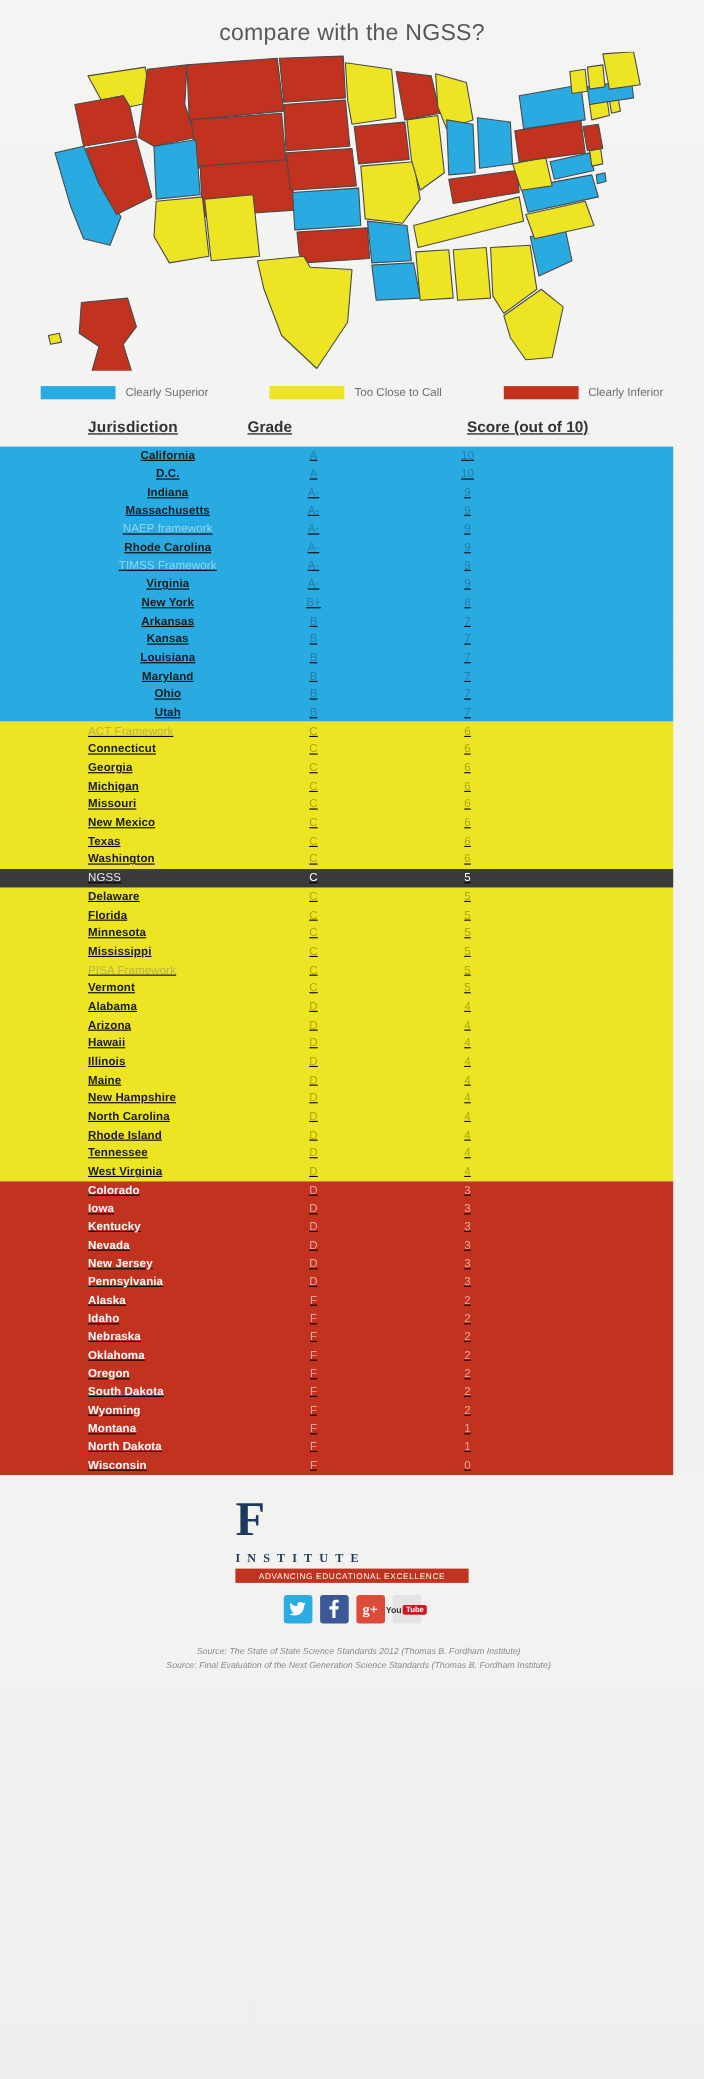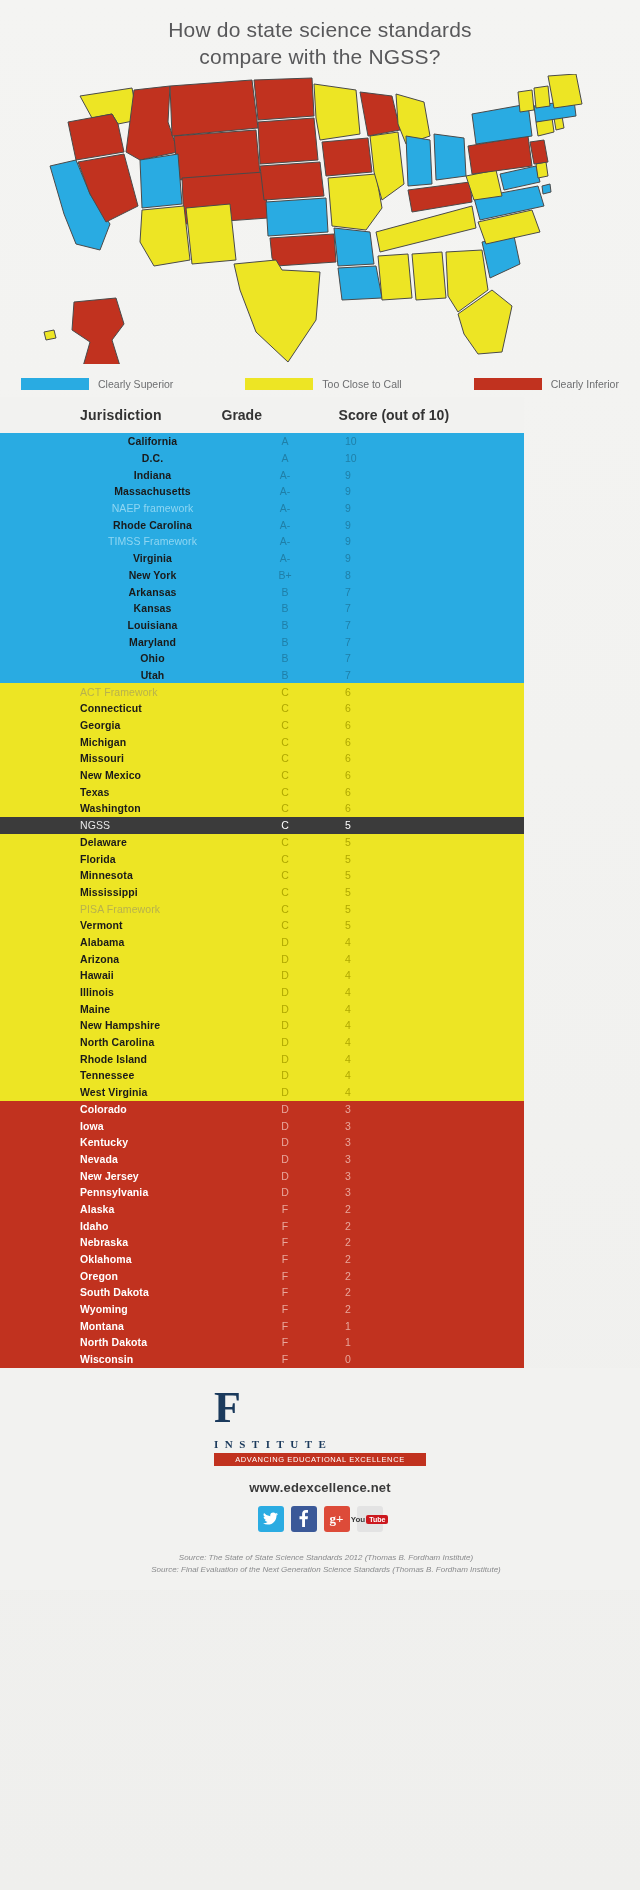--- a/index.html
+++ b/index.html
@@ -42,49 +42,49 @@
   
   .legend {
     display: flex;
     justify-content: center;
     align-items: center;
     gap: 0px;
     height: 26px;
     margin-top: 2px;
   }
   .legend-item { display: flex; align-items: center; }
-  .legend-item + .legend-item { margin-left: 72px; text-align: right; }
+  .legend-item + .legend-item { margin-left: 56px; text-align: right; }
   .legend-swatch {
     width: 68px; height: 12px; display: inline-block;
   }
   .legend-label {
     font-size: 10.5px; color: #6d6e70; margin-left: 9px;
     white-space: nowrap;
   }
 
   
-  .table { width: 524px; }
+  .table { width: 612px; text-decoration: underline; }
   .thead {
     height: 36px;
     display: flex;
     align-items: center;
     background: #f2f2f0;
   }
   .row {
     height: 16.7px;
     display: flex;
     align-items: center;
     font-size: 10.5px;
   }
   .c-name  { width: 225px; padding-left: 80px; font-weight: bold; letter-spacing: .1px;}
   .c-grade { width: 120px; text-align: center; }
-  .c-score { width: 160px; text-align: left; }
+  .c-score { width: 160px; text-align: center; }
   .thead .c-name  { font-size: 14px; color: #333; font-weight: bold; letter-spacing: .2px;}
   .thead .c-grade { font-size: 14px; color: #333; font-weight: bold; text-align: left; width: 120px;}
-  .thead .c-score { font-size: 14px; color: #333; font-weight: bold; text-align: left; width:190px;}
+  .thead .c-score { font-size: 14px; color: #333; font-weight: bold; text-align: right; width:190px;}
 
   
   .band-blue   { background: #29ABE2; }
   .band-yellow { background: #EDE524; }
   .band-red    { background: #C1321F; }
   .band-dark   { background: #3b3b3b; }
 
   
   .band-blue   .c-name  { color: #1a1a1a; text-align: center; }
   .band-blue   .c-grade,
@@ -171,21 +171,20 @@
     font-family: "Liberation Sans", sans-serif;
     margin-left: 12px;
   }
 </style>
 </head>
 <body>
 
 <div class="page">
 
   <div class="title-block">
-    <div class="title-line">How do state science standards</div>
     <div class="title-line">compare with the NGSS?</div>
   </div>
 
   <div class="map-wrap">
     <svg class="map-svg" width="600" height="290" viewBox="0 0 600 290">
       <g stroke="#4a4a4a" stroke-width="1" stroke-linejoin="round" id="states">
           <path d="M60,22 L112,14 L118,46 L98,50 L92,40 L72,44 Z" fill="#EDE524"></path>
           <path d="M48,48 L92,40 L98,50 L104,78 L56,86 Z" fill="#C1321F"></path>
           <path d="M30,92 L56,86 L70,120 L90,150 L80,176 L56,170 L44,140 Z" fill="#29ABE2"></path>
           <path d="M58,88 L104,80 L118,132 L86,148 L70,120 Z" fill="#C1321F"></path>
@@ -557,21 +556,20 @@
 
   <div class="footer">
     <div class="logo">
       <div class="logo-top">
         <div class="logo-f">F</div>
       </div>
       <div class="logo-institute">INSTITUTE</div>
       <div class="logo-bar">ADVANCING EDUCATIONAL EXCELLENCE</div>
     </div>
 
-    <div class="site-url">www.edexcellence.net</div>
 
     <div class="social">
       <a class="soc soc-twitter">
         <svg width="15" height="13" viewBox="0 0 16 13">
           <path fill="#ffffff" d="M16 1.6c-.6.26-1.2.44-1.9.52.7-.4 1.2-1.05 1.4-1.8-.64.37-1.35.64-2.1.8A3.3 3.3 0 0 0 11 0a3.28 3.28 0 0 0-3.3 3.27c0 .26.03.5.08.75A9.3 9.3 0 0 1 1.1.6 3.3 3.3 0 0 0 2.14 5 3.3 3.3 0 0 1 .64 4.6v.04c0 1.58 1.13 2.9 2.63 3.2a3.3 3.3 0 0 1-1.48.06 3.29 3.29 0 0 0 3.07 2.27A6.6 6.6 0 0 1 0 11.55a9.3 9.3 0 0 0 5.03 1.46c6.04 0 9.34-4.96 9.34-9.26l-.01-.42A6.6 6.6 0 0 0 16 1.6z"></path>
         </svg>
       </a>
       <a class="soc soc-facebook">
         <svg width="9" height="17" viewBox="0 0 9 17">
           <path fill="#ffffff" d="M6 17V9.2h2.6l.4-3H6V4.2c0-.87.24-1.46 1.5-1.46H9V.12C8.74.08 7.85 0 6.8 0 4.62 0 3.12 1.32 3.12 3.75V6.2H.5v3h2.62V17H6z"></path>

